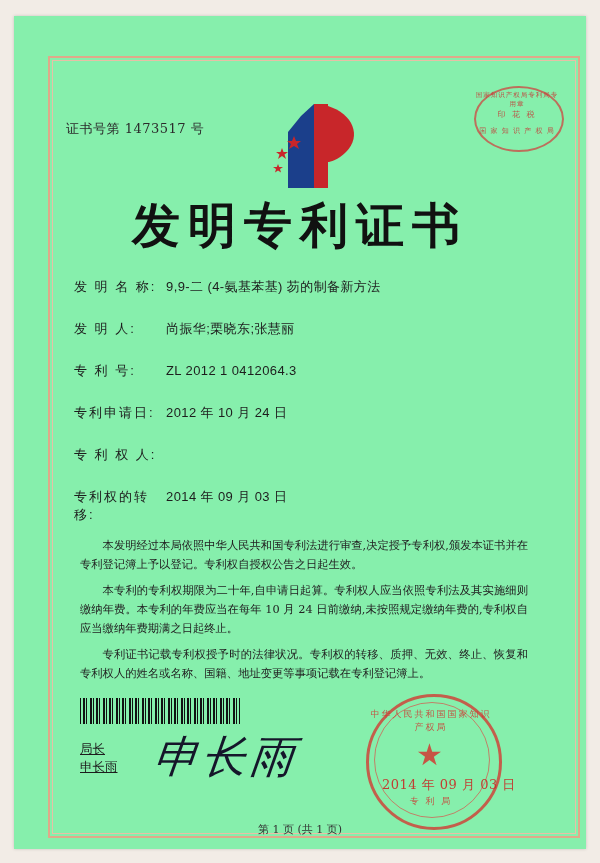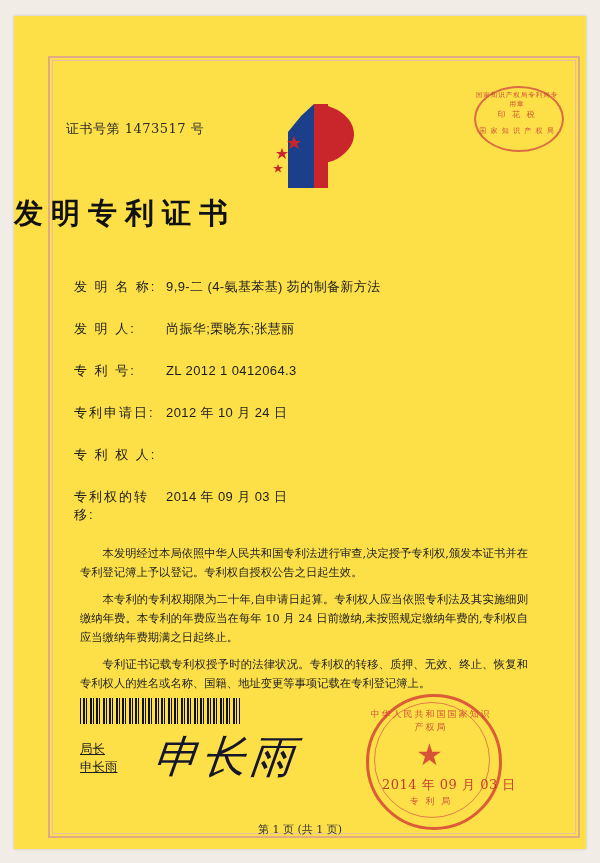--- a/index.html
+++ b/index.html
@@ -11,21 +11,21 @@
   }
   .page{
     position:relative;
     width:600px;height:863px;
     background:#f2ece6;
   }
   
   .paper{
     position:absolute;
     left:14px;top:16px;right:14px;bottom:14px;
-    background:#fde047;
+    background:#86efac;
     box-shadow:0 0 3px rgba(0,0,0,.18);
   }
   .border-outer{
     position:absolute;
     left:34px;top:40px;
     width:532px;height:782px;
     border:2px solid #e0a98a;
     box-sizing:border-box;
   }
   .border-inner{
@@ -76,21 +76,22 @@
   .logo{
     position:absolute;
     left:244px;top:86px;
     width:112px;height:88px;
   }
 
   
   .title{
     position:absolute;
     left:0;right:0;top:178px;
-    font-size:29px;
+    text-align:center;
+    font-size:48px;
     letter-spacing:8px;
     color:#111;
     font-weight:bold;
     font-family:Liberation Serif, serif;
   }
 
   
   .fields{
     position:absolute;
     left:60px;top:262px;
@@ -119,21 +120,21 @@
   .body-text{
     position:absolute;
     left:66px;top:520px;
     width:448px;
     font-size:11.3px;
     line-height:19px;
     color:#222;
     text-align:justify;
     font-family:"DejaVu Serif","Liberation Serif",serif;
   }
-  .body-text p{margin:8px 0 7px 0;text-indent:2em;}
+  .body-text p{margin:0 0 7px 0;text-indent:2em;}
 
   
   .barcode{
     position:absolute;
     left:66px;top:682px;
     width:160px;height:32px;
   }
   .barcode .bars{
     width:100%;height:26px;
     background:

